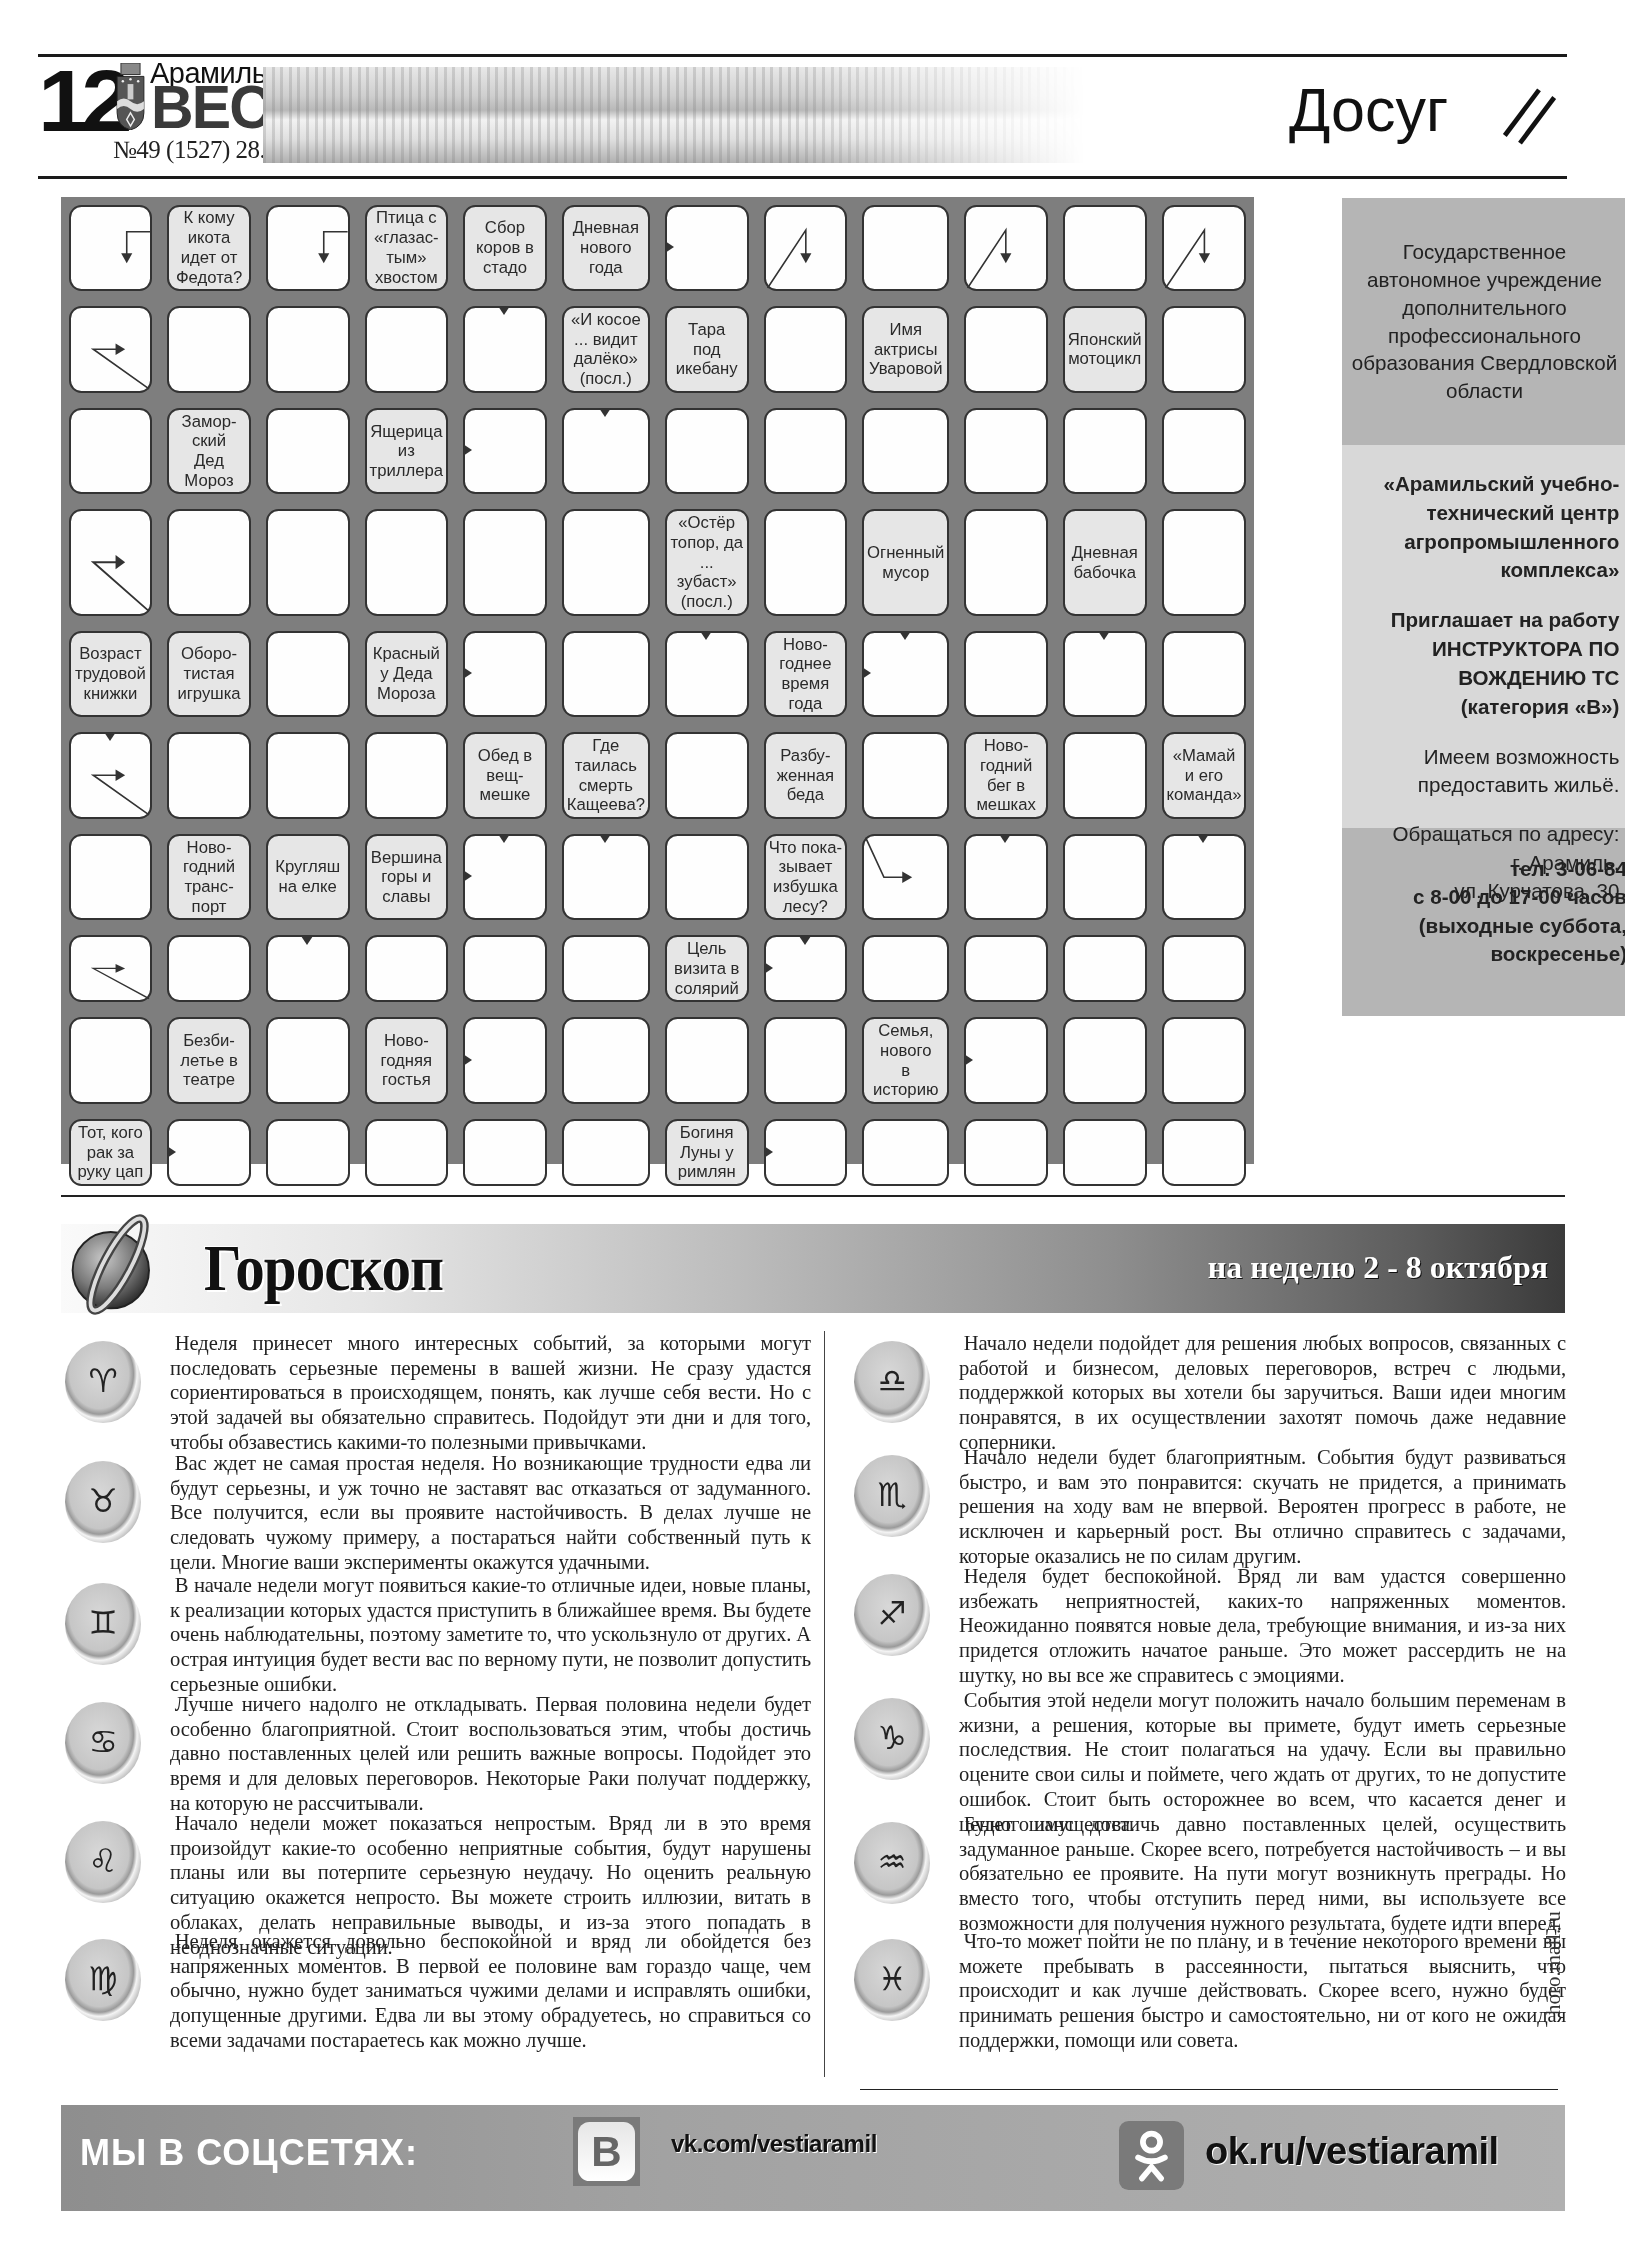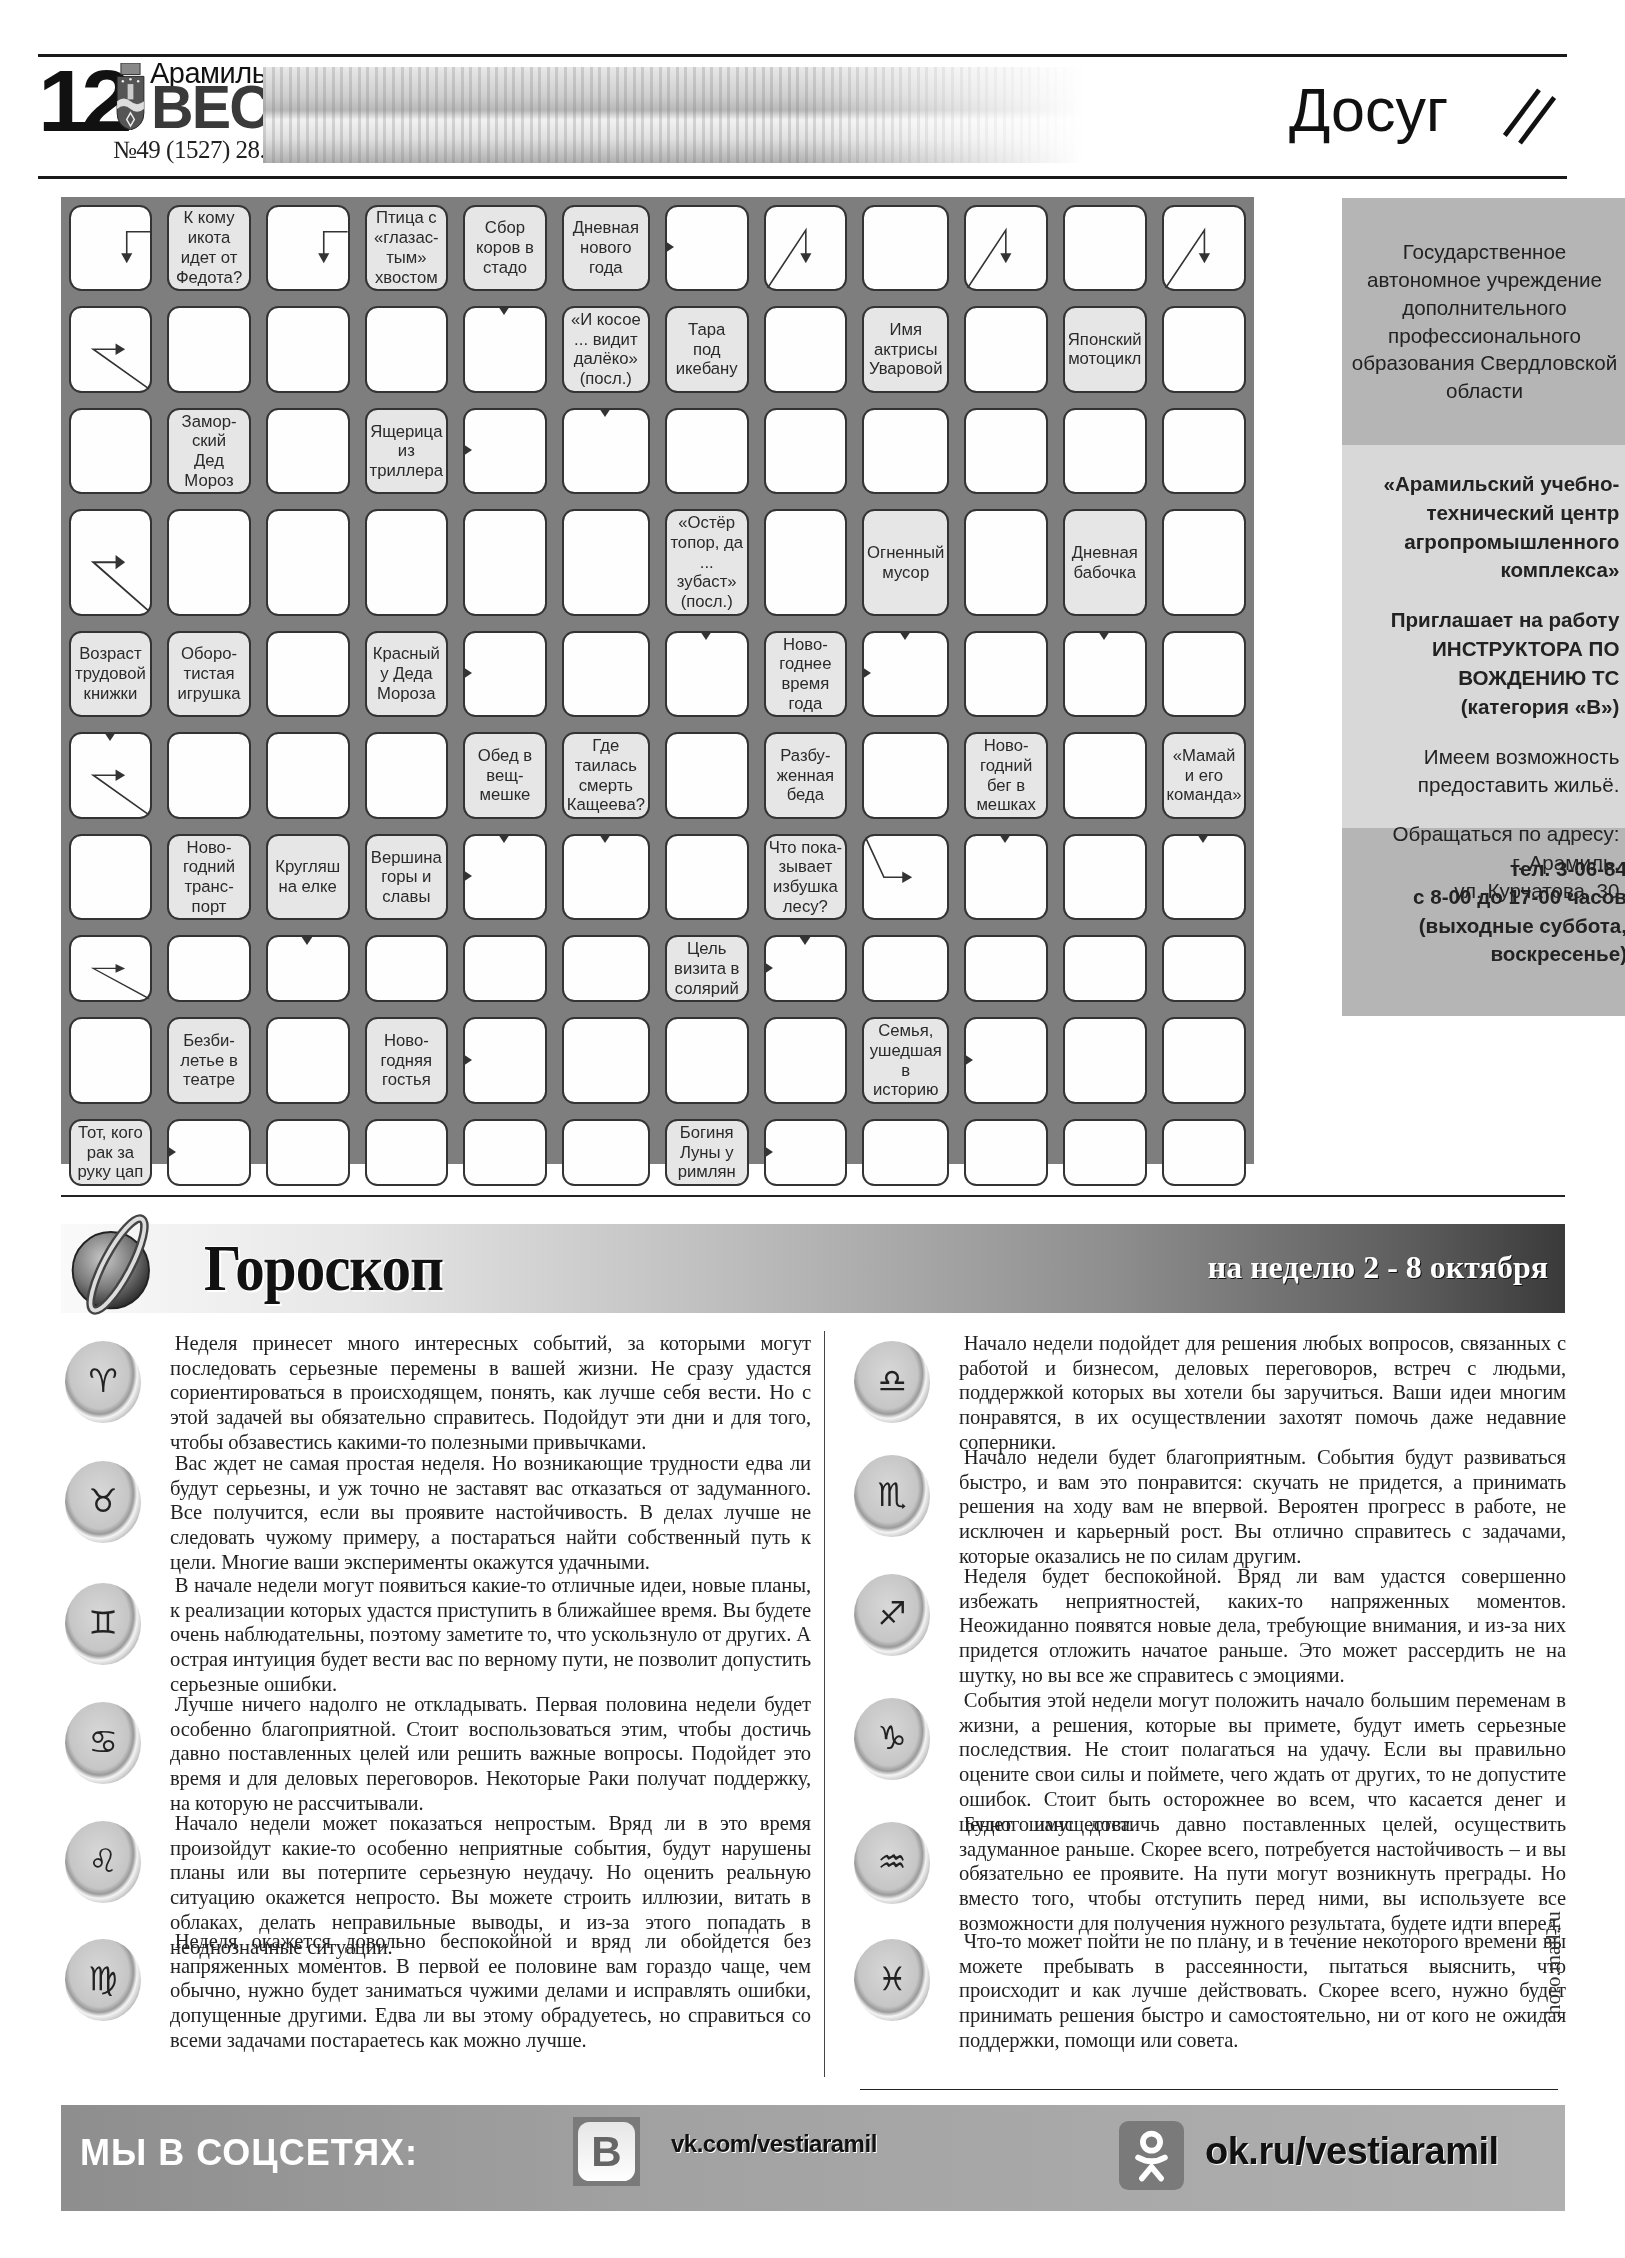--- a/index.html
+++ b/index.html
@@ -400,21 +400,21 @@
 гостья</span>
     </div>
     <div class="cell">
       <span class="ptr-right"></span>
     </div>
     <div class="cell"></div>
     <div class="cell"></div>
     <div class="cell"></div>
     <div class="cell clue">
       <span class="clue-text">Семья,
-ушедшая
+нового
 в
 историю</span>
     </div>
     <div class="cell">
       <span class="ptr-right"></span>
     </div>
     <div class="cell"></div>
     <div class="cell"></div>
     <div class="cell clue">
       <span class="clue-text">Тот, кого

